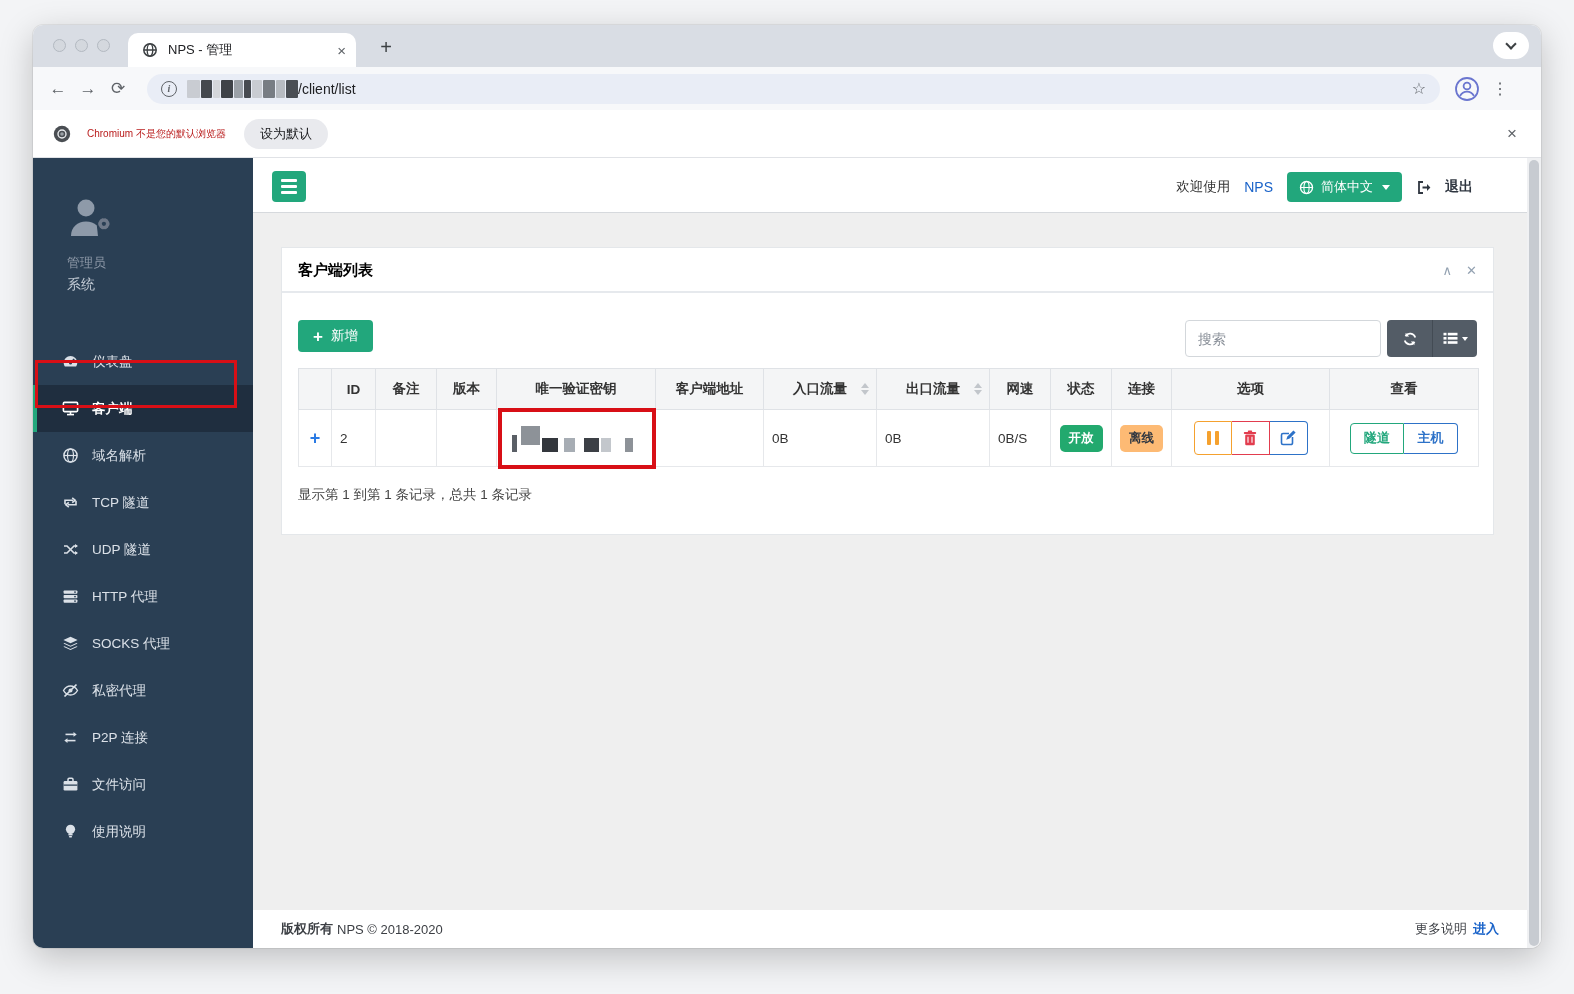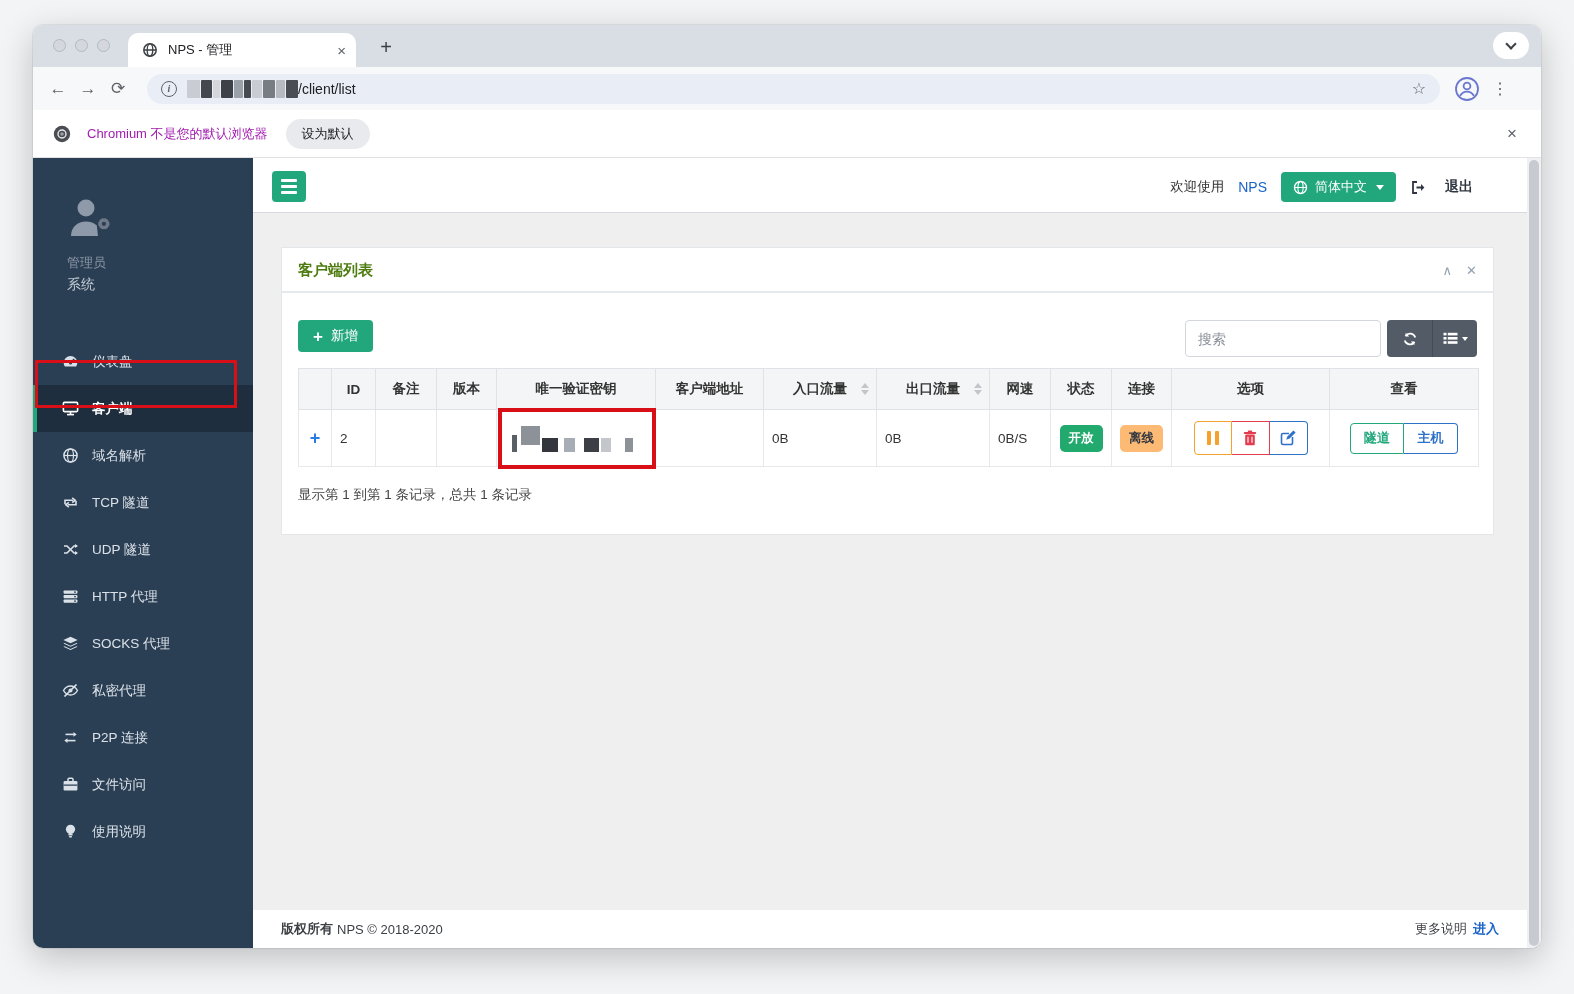--- a/index.html
+++ b/index.html
@@ -34,21 +34,21 @@
               font-style:italic; font-weight:bold; flex:none; }
   .redact-url { display:flex; align-items:center; gap:1px; margin-left:10px; }
   .redact-url i { display:block; border-radius:1px; }
   .urltext { font-size:14px; color:#202124; }
   .star { position:absolute; right:14px; font-size:16px; color:#5f6368; }
   .profile { margin-left:14px; }
   .dots { margin:0 14px 0 12px; font-size:16px; color:#5f6368; letter-spacing:0; }
 
   .notifbar { position:relative; height:48px; background:#fff; border-bottom:1px solid #e0e2e6;
               display:flex; align-items:center; }
-  .notifbar .txt { font-size:13px; color:#a21caf; margin-left:16px; }
+  .notifbar .txt { font-size:10px; color:#b91c1c; margin-left:16px; }
   .defaultbtn { margin-left:18px; height:30px; padding:0 16px; border-radius:15px; background:#e9eaee;
                 border:none; font-size:13px; color:#202124; font-family:inherit; }
   .notifclose { position:absolute; right:24px; font-size:17px; color:#5f6368; }
 
   
   .app { position:absolute; left:0; top:133px; right:0; bottom:0; display:flex; }
 
   .sidebar { width:220px; background:#2A3F54; position:relative; flex:none; }
   .userblock { padding:38px 0 0 34px; }
   .userrole { font-size:13px; color:#8d98a7; margin-top:8px; }
@@ -68,26 +68,26 @@
   .hamburger { width:34px; height:31px; background:#22a77c; border-radius:4px; border:none;
                display:flex; flex-direction:column; justify-content:center; gap:3px; align-items:center; }
   .hamburger i { display:block; width:16px; height:3px; background:#fff; border-radius:1px; }
   .navright { margin-left:auto; display:flex; align-items:center; gap:14px; }
   .welcome { font-size:13.5px; color:#333; }
   .brandlink { font-size:14px; color:#1a63c9; }
   .langbtn { height:30px; background:#22a77c; color:#fff; border:none; border-radius:4px;
              padding:0 12px; font-size:13px; display:flex; align-items:center; gap:7px; font-family:inherit; }
   .caret { width:0; height:0; border-left:4px solid transparent; border-right:4px solid transparent;
            border-top:5px solid #fff; margin-left:2px; }
-  .logout { display:flex; align-items:center; gap:19px; font-size:14px; color:#2f3640; font-weight:bold;text-align:right; }
+  .logout { display:flex; align-items:center; gap:13px; font-size:14px; color:#2f3640; font-weight:bold;text-align:right; }
 
   .card { position:absolute; left:28px; top:89px; width:1213px; background:#fff;
           border:1px solid #e4e7ea; }
   .cardhead { display:flex; align-items:center; padding:13px 16px 11px; border-bottom:2px solid #E6E9ED; }
-  .cardtitle { font-size:15px; font-weight:bold; color:#4d7c0f; }
+  .cardtitle { font-size:15px; font-weight:bold; color:#000000; }
   .cardtools { margin-left:auto; display:flex; gap:14px; color:#93a1b1; font-size:13px; }
 
   .cardbar { display:flex; align-items:flex-start; padding:27px 16px 0; }
   .addbtn { height:32px; background:#22a77c; color:#fff; border:none; border-radius:4px;
             padding:0 15px; font-size:13.5px; display:flex; align-items:center; gap:8px; font-family:inherit; }
   .addbtn b { font-size:17px; font-weight:bold; line-height:1; }
   .barright { margin-left:auto; display:flex; }
   .search { width:196px; height:37px; border:1px solid #d3d7db; border-radius:4px; padding:0 12px;
             font-size:14px; color:#333; font-family:inherit; background:#fff; }
   .search::placeholder { color:#8a9099; }

